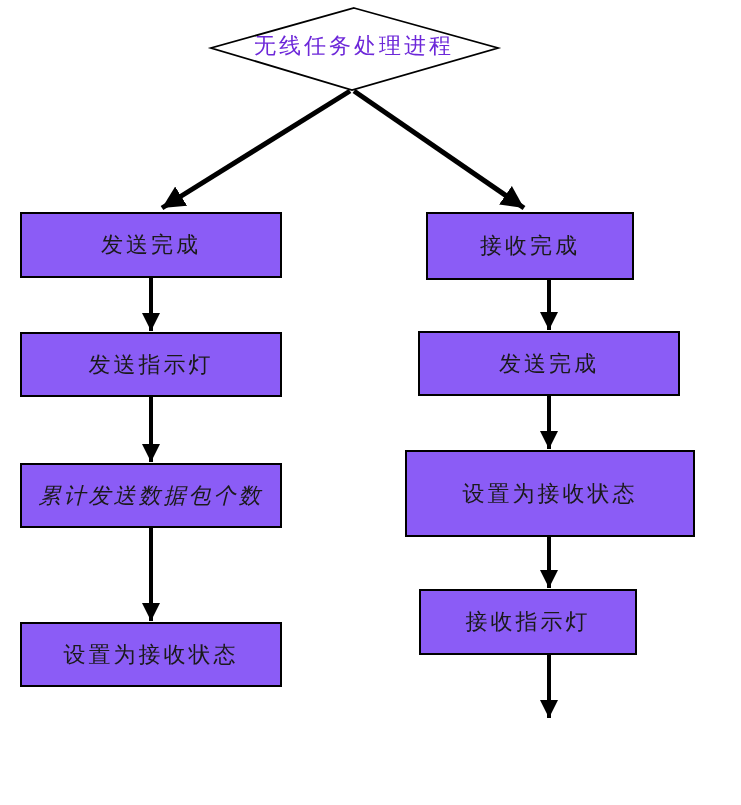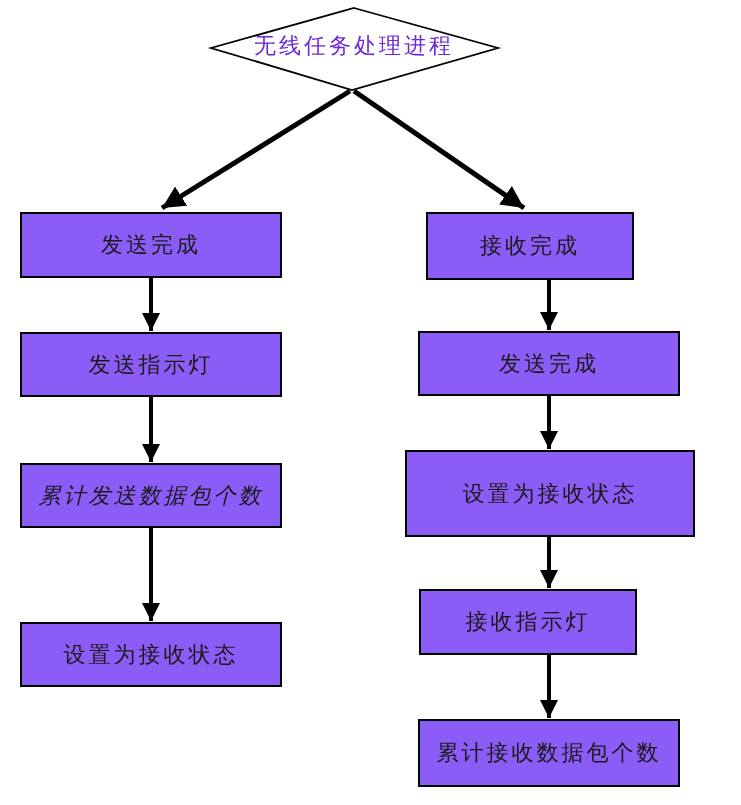--- a/index.html
+++ b/index.html
@@ -89,15 +89,14 @@
 
   <div class="node n-l1">发送完成</div>
   <div class="node n-l2">发送指示灯</div>
   <div class="node n-l3">累计发送数据包个数</div>
   <div class="node n-l4">设置为接收状态</div>
 
   <div class="node n-r1">接收完成</div>
   <div class="node n-r2">发送完成</div>
   <div class="node n-r3">设置为接收状态</div>
   <div class="node n-r4">接收指示灯</div>
-  <div class="node n-r5">累计接收数据包个数</div>
 
 </div>
 
 </body></html>

